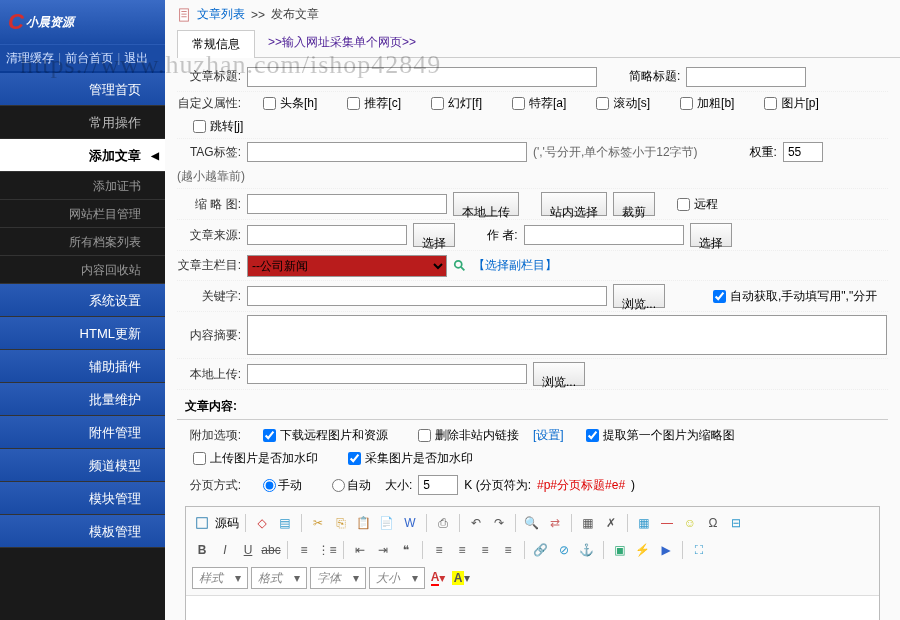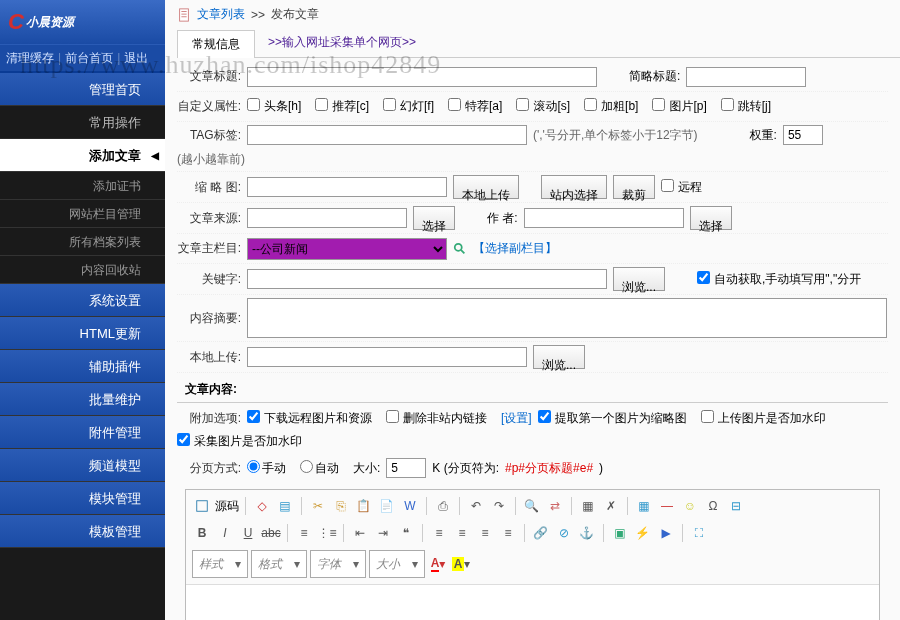--- a/index.html
+++ b/index.html
@@ -25,40 +25,40 @@
 .form-area { padding: 4px 12px; }
 .form-row { display: flex; align-items: center; min-height: 30px; padding: 3px 0; border-bottom: 1px dotted #eee; gap: 6px; flex-wrap: wrap; }
 .form-row.noborder { border-bottom: none; }
 .form-label { width: 64px; text-align: right; color: #333; flex-shrink: 0; }
 input[type=text] { border: 1px solid #999; height: 20px; padding: 0 4px; background: #fff; }
 input[type=checkbox] { vertical-align: middle; margin-right: 2px; }
 .inp-long { width: 350px; }
 .inp-mid { width: 280px; }
 .inp-s { width: 40px; }
 .inp-kw { width: 360px; height: 22px; }
-select { border: 1px solid #999; height: 22px; background: #a21caf; }
+select { border: 1px solid #999; height: 22px; background: #b91c1c; }
 .btn { border: 1px solid #999; background: linear-gradient(#fdfdfd,#e8e8e8); padding: 11px 8px; cursor: pointer; height: 14px; line-height: 16px; }
 .link-blue { color: #0066cc; cursor: pointer; }
 .hint { color: #666; }
 .red { color: #d00; }
 textarea { border: 1px solid #999; width: 640px; height: 40px; resize: none; }
 .attach-inp { width: 280px; }
 .section-label { font-weight: bold; padding: 8px 0 4px 8px; border-bottom: 1px solid #ccc; margin-bottom: 4px; }
 .editor-box { border: 1px solid #bbb; margin: 6px 8px; background: #fff; }
 .editor-toolbar { border-bottom: 1px solid #ddd; padding: 4px 6px; display: flex; flex-wrap: wrap; gap: 3px; align-items: center; background: #fafafa; }
 .tb-row { display: flex; flex-wrap: wrap; gap: 3px; align-items: center; width: 100%; padding: 2px 0; }
 .tb-btn { width: 20px; height: 20px; display: inline-flex; align-items: center; justify-content: center; cursor: pointer; color: #555; border: 1px solid transparent; }
 .tb-sep { width: 1px; height: 18px; background: #ccc; margin: 0 3px; }
-.tb-select { height: 28px; min-width: 56px; border: 1px solid #aaa; background: #fff; display: inline-flex; align-items: center; padding: 0 6px; color: #888; cursor: pointer; gap: 6px; font-style: italic; }
+.tb-select { height: 22px; min-width: 56px; border: 1px solid #aaa; background: #fff; display: inline-flex; align-items: center; padding: 0 6px; color: #888; cursor: pointer; gap: 6px; font-style: italic; }
 .tb-select::after { content: '▾'; color: #666; font-style: normal; margin-left: auto; }
 .editor-body { height: 90px; background: #fff; }
 .watermark { position: absolute; top: 50px; left: 20px; font-size: 26px; color: rgba(0,0,0,0.22); font-family: Georgia, serif; letter-spacing: 1px; z-index: 100; pointer-events: none; }
 svg { width: 14px; height: 14px; }
 .mag { width: 14px; height: 14px; display: inline-flex; }
-.cb-label { display: inline-flex; align-items: flex-start; gap: 2px; margin-right: 8px; }
+.cb-label { display: inline-flex; align-items: center; gap: 2px; margin-right: 8px; margin-left: 16px; }
 .yellow-bg { background: #ff0; width: 18px; height: 14px; display: inline-flex; align-items: center; justify-content: center; }
 </style>
 </head>
 <body>
 
 <div class="watermark">https://www.huzhan.com/ishop42849</div>
 
 <div class="sidebar">
   <div class="logo">
     <span class="logo-mark">C</span>

